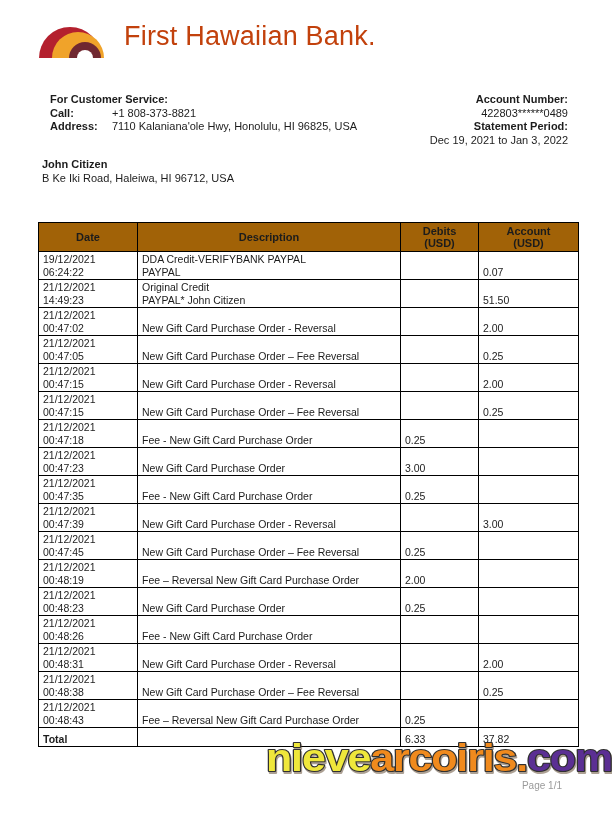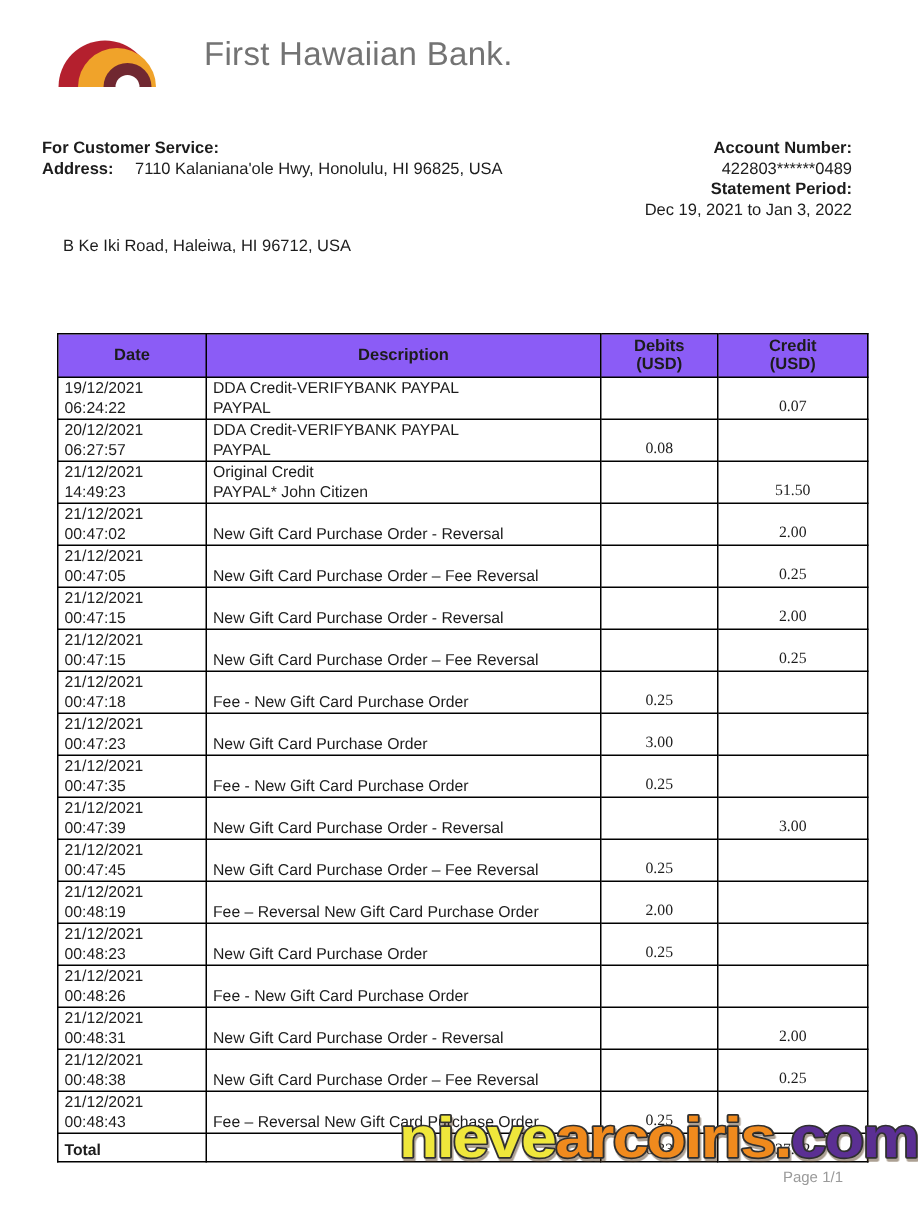--- a/index.html
+++ b/index.html
@@ -3,43 +3,43 @@
 <meta charset="utf-8">
 <style>
   html, body { margin:0; padding:0; }
   body {
     width:612px; height:813px; background:#ffffff; position:relative;
     font-family:"Liberation Sans", sans-serif; color:#1c1c1c; overflow:hidden;
   }
 
   
   .logo-row { position:absolute; left:38px; top:12px; display:flex; align-items:center; gap:14px; }
-  .bank-name { font-size:22px; color:#737373; letter-spacing:0.2px;margin-left:12px; }
-
-  
-  .cs-block { position:absolute; left:28px; top:93px; font-size:11px; line-height:13.5px; }
+  .bank-name { font-size:27px; color:#c2410c; letter-spacing:0.2px; }
+
+  
+  .cs-block { position:absolute; left:50px; top:93px; font-size:11px; line-height:13.5px; }
   .cs-row { display:flex; }
   .cs-label { font-weight:bold; width:62px; flex:0 0 62px; }
   .b { font-weight:bold; }
   .acct-block { position:absolute; right:44px; top:93px; font-size:11px; line-height:13.5px; text-align:right; }
   .cust-block { position:absolute; left:42px; top:158px; font-size:11px; line-height:13.5px; }
 
   
   table.stmt {
     position:absolute; left:38px; top:222px; width:540px;
     border-collapse:collapse; table-layout:fixed; font-size:10.5px;
   }
   .stmt th, .stmt td { border:1.6px solid #000; padding:1px 4px; }
   .stmt th {
-    background:#8b5cf6; font-weight:bold; text-align:center; vertical-align:middle;
+    background:#a16207; font-weight:bold; text-align:center; vertical-align:middle;
     height:26px; white-space:pre-line; font-size:11px; line-height:12px;
   }
   .stmt td { height:24px; line-height:12.5px; vertical-align:bottom; }
   .pre { white-space:pre-line;margin-top:19px; }
-  .amount { text-align:center;font-family:Liberation Serif, serif; }
+  .amount { text-align:left; }
   .total-row td { height:16px; }
   .total-label { font-weight:bold;margin-left:16px; }
 
   
   .watermark {
     position:absolute; left:264px; top:733px;
     filter: drop-shadow(1px 2px 0 rgba(70,45,15,0.45));
   }
 
   
@@ -56,76 +56,71 @@
       <path d="M14,46 A26,26 0 0 1 66,46 Z" fill="#F0A32A"></path>
       <path d="M31,46 A16,16 0 0 1 63,46 Z" fill="#702831"></path>
       <path d="M39,46 A8,8 0 0 1 55,46 Z" fill="#ffffff"></path>
     </svg>
     <div class="bank-name">First Hawaiian Bank.</div>
   </div>
 
   <div class="cs-block">
     <div class="b">For Customer Service:</div>
     <div class="cs-row">
+      <span class="cs-label">Call:</span>
+      <span>+1 808-373-8821</span>
+    </div>
+    <div class="cs-row">
       <span class="cs-label">Address:</span>
       <span>7110 Kalaniana'ole Hwy, Honolulu, HI 96825, USA</span>
     </div>
   </div>
 
   <div class="acct-block">
     <div class="b">Account Number:</div>
     <div>422803******0489</div>
     <div class="b">Statement Period:</div>
     <div>Dec 19, 2021 to Jan 3, 2022</div>
   </div>
 
   <div class="cust-block">
+    <div class="b">John Citizen</div>
     <div>B Ke Iki Road, Haleiwa, HI 96712, USA</div>
   </div>
 
   <table class="stmt">
     <colgroup>
       <col style="width:99px">
         <col style="width:263px">
         <col style="width:78px">
         <col style="width:100px">
     </colgroup>
     <thead>
       <tr>
         <th>Date</th>
         <th>Description</th>
         <th>Debits
 (USD)</th>
-        <th>Credit
+        <th>Account
 (USD)</th>
       </tr>
     </thead>
     <tbody>
 
         <tr>
           <td>
             <div>19/12/2021</div>
             <div>06:24:22</div>
           </td>
           <td class="pre">DDA Credit-VERIFYBANK PAYPAL
 PAYPAL</td>
           <td class="amount"></td>
           <td class="amount">0.07</td>
         </tr>
 
-        <tr>
-          <td>
-            <div>20/12/2021</div>
-            <div>06:27:57</div>
-          </td>
-          <td class="pre">DDA Credit-VERIFYBANK PAYPAL
-PAYPAL</td>
-          <td class="amount">0.08</td>
-          <td class="amount"></td>
-        </tr>
 
         <tr>
           <td>
             <div>21/12/2021</div>
             <div>14:49:23</div>
           </td>
           <td class="pre">Original Credit
 PAYPAL* John Citizen</td>
           <td class="amount"></td>
           <td class="amount">51.50</td>

